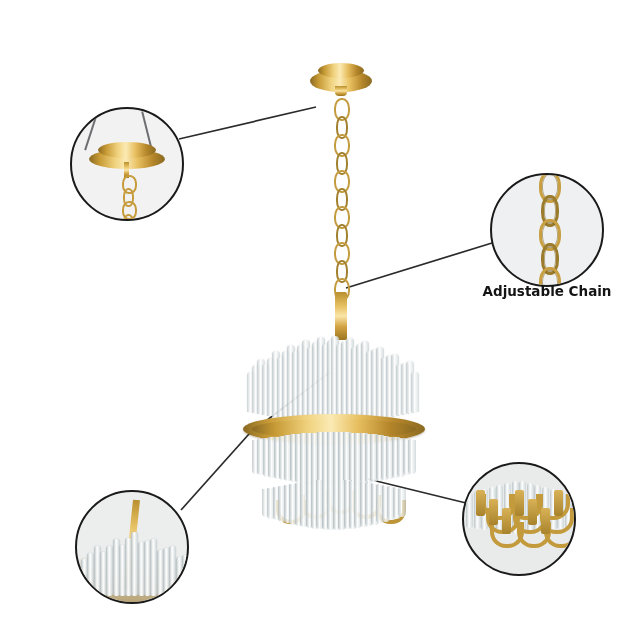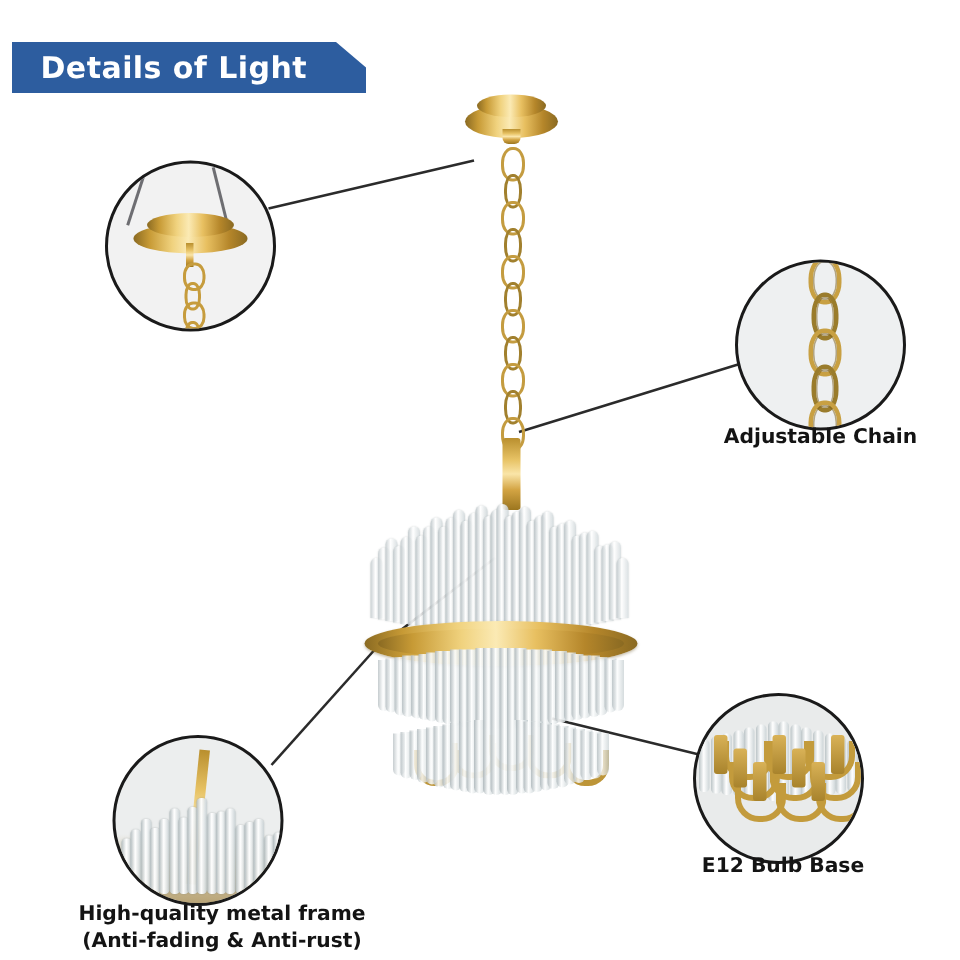--- a/index.html
+++ b/index.html
@@ -143,23 +143,20 @@
   }
 
   
   svg.leads{position:absolute;left:0;top:0;width:640px;height:640px;pointer-events:none;}
 </style>
 </head>
 <body>
 
 <div class="stage">
 
-  <div class="banner">
-    <span class="banner-text">Details of Light</span>
-  </div>
 
   <svg class="leads" viewBox="0 0 640 640">
     <line x1="179" y1="139" x2="316" y2="107" stroke="#2b2b2b" stroke-width="1.7"></line>
     <line x1="346" y1="288" x2="492" y2="243" stroke="#2b2b2b" stroke-width="1.7"></line>
     <line x1="181" y1="510" x2="249" y2="434" stroke="#2b2b2b" stroke-width="1.7"></line>
     <line x1="249" y1="434" x2="330" y2="372" stroke="#2b2b2b" stroke-width="1.7"></line>
     <line x1="368" y1="479" x2="466" y2="503" stroke="#2b2b2b" stroke-width="1.7"></line>
   </svg>
 
   <div>
@@ -370,17 +367,14 @@
         <div class="sock" style="left:25px;top:35px;background:linear-gradient(180deg,#d9b257,#a8832c);"></div>
         <div class="sock" style="left:38px;top:44px;background:linear-gradient(180deg,#d9b257,#a8832c);"></div>
         <div class="sock" style="left:51px;top:26px;background:linear-gradient(180deg,#d9b257,#a8832c);"></div>
         <div class="sock" style="left:64px;top:35px;background:linear-gradient(180deg,#d9b257,#a8832c);"></div>
         <div class="sock" style="left:77px;top:44px;background:linear-gradient(180deg,#d9b257,#a8832c);"></div>
         <div class="sock" style="left:90px;top:26px;background:linear-gradient(180deg,#d9b257,#a8832c);"></div>
       </div>
   </div>
 
   <div class="label" id="label-chain">Adjustable Chain</div>
-  <div class="label" id="label-frame">High-quality metal frame
-(Anti-fading &amp; Anti-rust)</div>
-  <div class="label" id="label-bulb">E12 Bulb Base</div>
 
 </div>
 
 </body></html>

